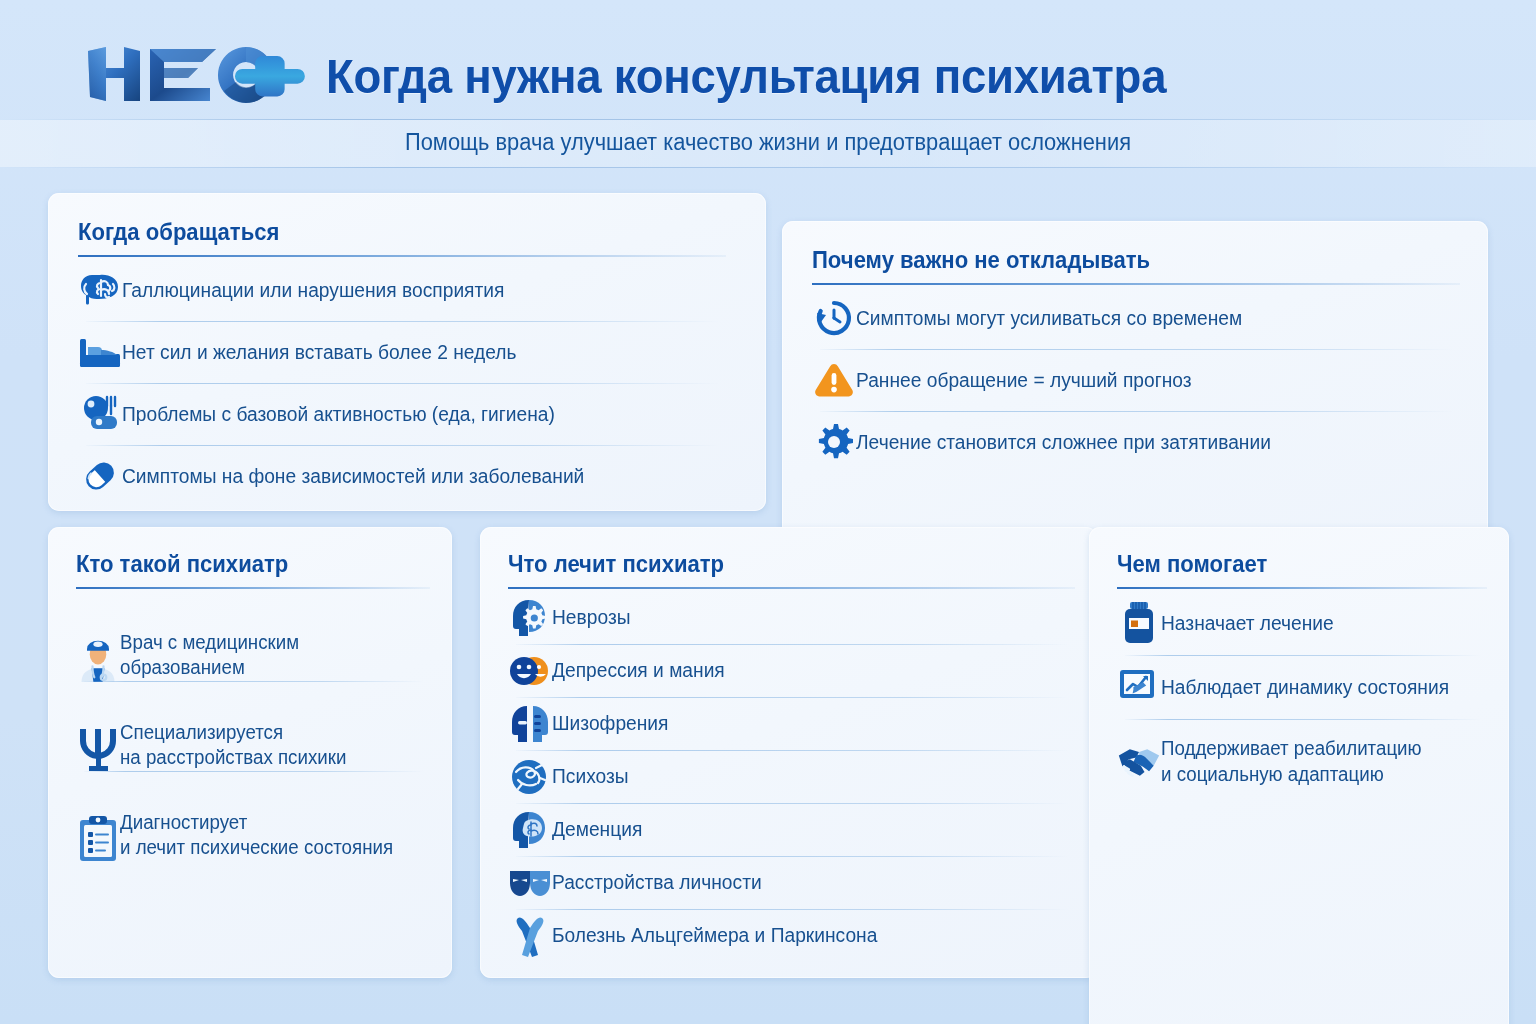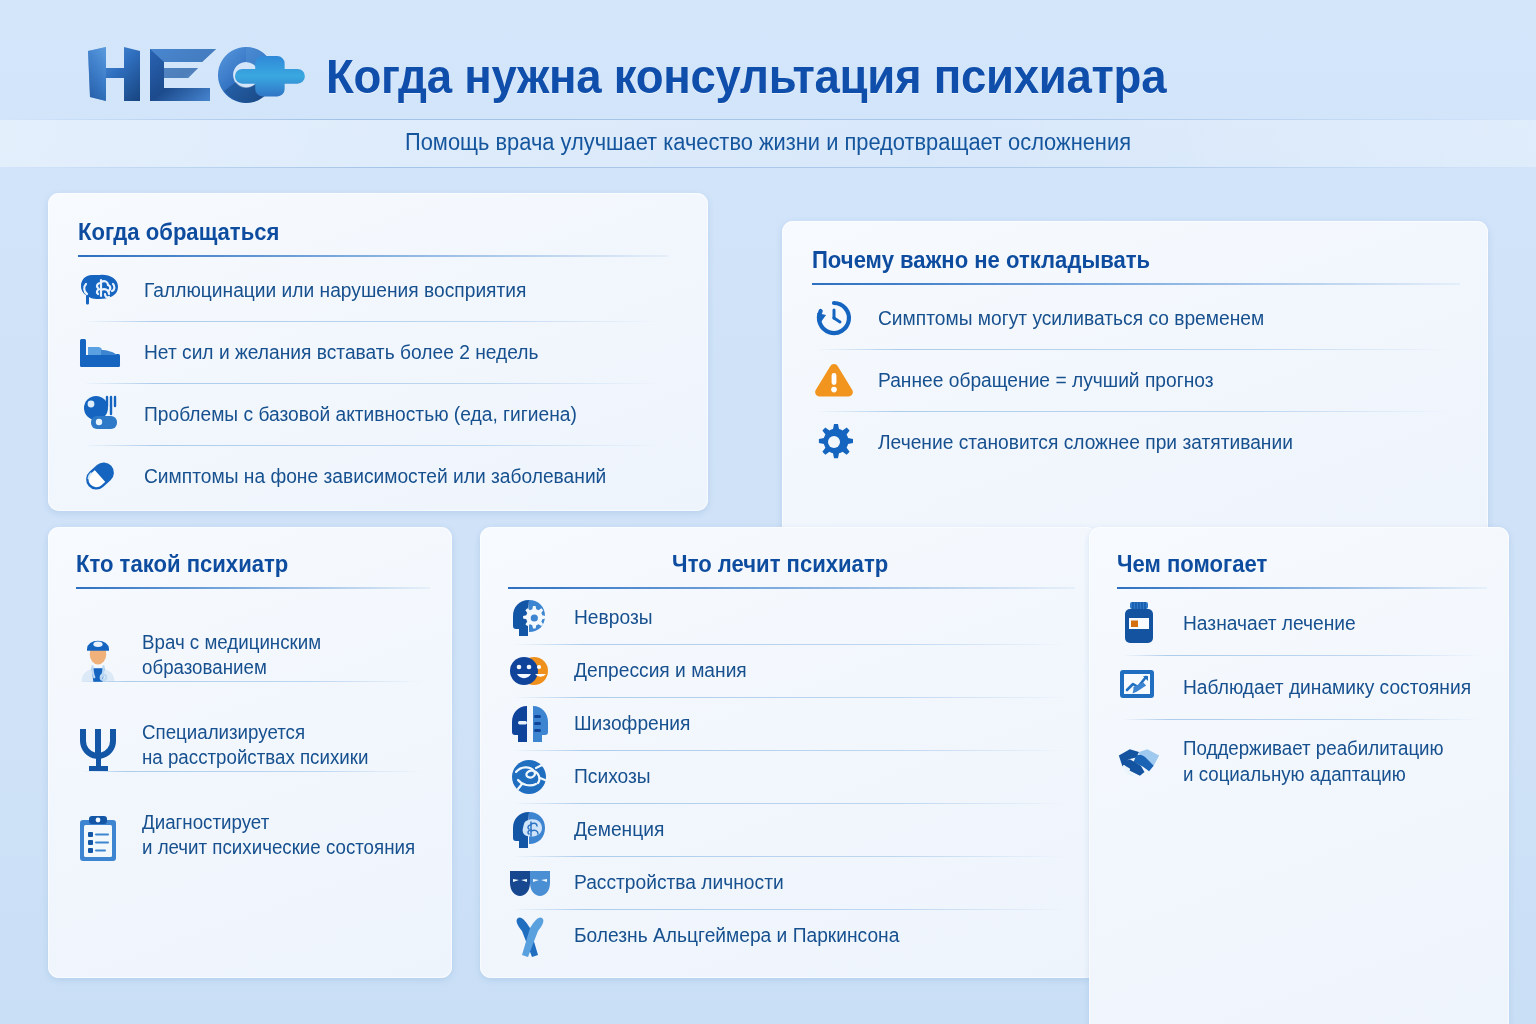--- a/index.html
+++ b/index.html
@@ -56,43 +56,43 @@
     font-size:23px;font-weight:bold;color:#0d4c9e;
     transform:scaleX(.96);transform-origin:left center;
     white-space:nowrap;
   }
   .card-rule{
     height:2px;margin-top:9px;
     background:linear-gradient(90deg,#2d6fc0 0%,#7aa9dd 45%,rgba(160,195,232,.15) 100%);
   }
   .items{margin-top:2px;}
   .item{
-    display:flex;align-items:center;gap:22px;
+    display:flex;align-items:center;gap:0;
     position:relative;
   }
   .item + .item::before{
     content:"";position:absolute;left:8px;right:6px;top:0;height:1px;
     background:linear-gradient(90deg,rgba(150,190,230,.05) 0%,rgba(150,190,230,.75) 12%,rgba(150,190,230,.55) 70%,rgba(150,190,230,0) 100%);
   }
   .ico{
     flex:0 0 auto;width:44px;height:44px;
     display:flex;align-items:center;justify-content:center;
   }
   .ico svg{display:block;}
   .item-text{
     font-size:20px;color:#17508f;line-height:1.32;
     transform:scaleX(.96);transform-origin:left center;
   }
   .item-text.two{font-size:19.5px;}
 
   
-  #card-when   {left:48px;  top:193px; width:660px; height:318px; padding:26px 40px 0 30px;box-sizing:border-box;}
+  #card-when   {left:48px;  top:193px; width:718px; height:318px; padding:26px 40px 0 30px;box-sizing:border-box;}
   #card-why    {left:782px; top:193px; width:706px; height:318px; padding:26px 28px 0 30px;box-sizing:border-box;margin-top:28px;}
   #card-who    {left:48px;  top:527px; width:404px; height:451px; padding:24px 22px 16px 28px;box-sizing:border-box;}
-  #card-treats {left:480px; top:527px; width:617px; height:451px; padding:24px 22px 0 28px;box-sizing:border-box;text-align:center;}
+  #card-treats {left:480px; top:527px; width:617px; height:451px; padding:24px 22px 0 28px;box-sizing:border-box;}
   #card-helps  {left:1068px;top:527px; width:420px; height:549px; padding:24px 22px 0 28px;box-sizing:border-box;margin-left:21px;}
 
   #card-when   .item{height:62px;}
   #card-why    .item{height:62px;}
   #card-who    .item{height:90px;align-items:flex-end;}
   #card-treats .item{height:53px;}
   #card-helps  .item{height:64px;}
   #card-helps  .item:last-child{height:86px;}
 </style>
 </head>

